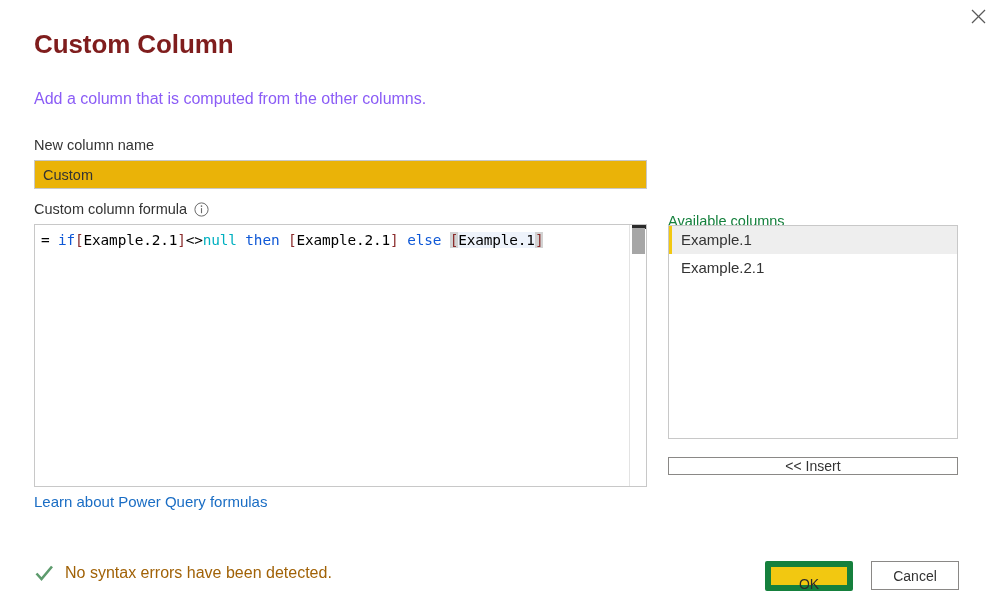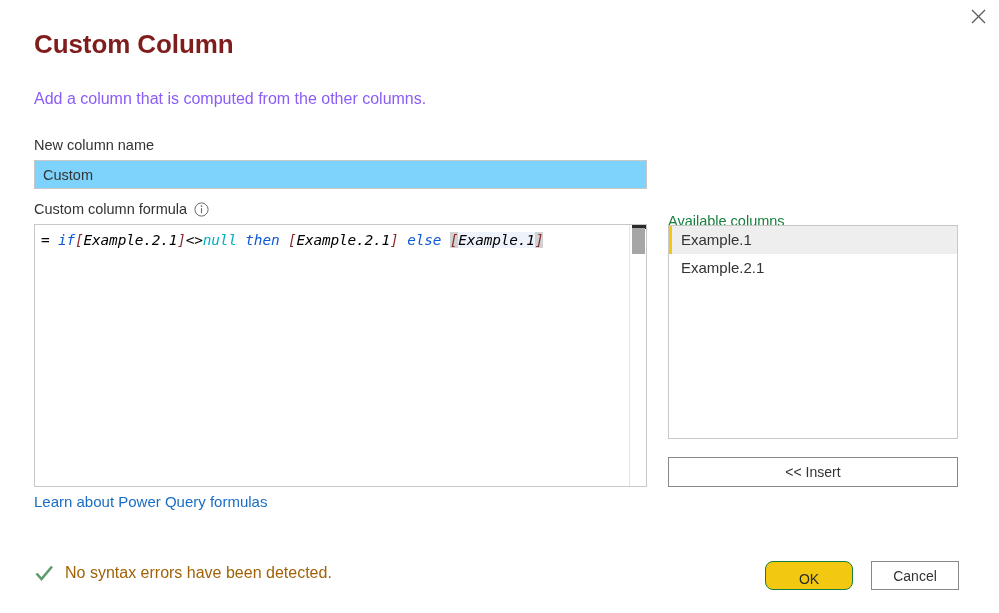--- a/index.html
+++ b/index.html
@@ -67,21 +67,21 @@
     line-height: 18px;
     white-space: nowrap;
   }
   .name-input {
     position: absolute;
     left: 34px;
     top: 160px;
     width: 613px;
     height: 29px;
     border: 1px solid #c8c8c8;
-    background: #7dd3fc;
+    background: #eab308;
     font-family: "Liberation Sans", sans-serif;
     font-size: 14.5px;
     color: #333333;
     padding: 0 8px;
     outline: none;
     border-radius: 0;
   }
 
   .label-formula-row {
     position: absolute;
@@ -108,21 +108,20 @@
   
   .formula-box {
     position: absolute;
     left: 34px;
     top: 224px;
     width: 613px;
     height: 263px;
     border: 1px solid #c8c8c8;
     background: #ffffff;
     overflow: hidden;
-    font-style: italic;
   }
   .formula-text {
     position: absolute;
     left: 6px;
     top: 5px;
     font-family: "DejaVu Sans Mono", "Liberation Mono", monospace;
     font-size: 14.4px;
     line-height: 21px;
     white-space: pre;
     color: #000000;
@@ -221,21 +220,21 @@
     bottom: 0;
     width: 3px;
     background: #f2c811;
   }
 
   .insert-btn {
     position: absolute;
     left: 668px;
     top: 457px;
     width: 290px;
-    height: 30px;
+    height: 18px;
     background: #ffffff;
     border: 1px solid #8a8886;
     font-family: "Liberation Sans", sans-serif;
     font-size: 14px;
     color: #333333;
     cursor: pointer;
     padding: 0;
     border-radius: 0;
   }
 
@@ -261,27 +260,27 @@
   }
 
   
   .ok-btn {
     position: absolute;
     left: 765px;
     top: 561px;
     width: 88px;
     height: 29px;
     background: #f2c811;
-    border: 1px solid #15803d;
+    border: 6px solid #15803d;
     font-family: "Liberation Sans", sans-serif;
     font-size: 14px;
     color: #2b2b2b;
     cursor: pointer;
     padding: 9px;
-    border-radius: 8px;
+    border-radius: 2px;
   }
   .cancel-btn {
     position: absolute;
     left: 871px;
     top: 561px;
     width: 88px;
     height: 29px;
     background: #ffffff;
     border: 1px solid #8a8886;
     font-family: "Liberation Sans", sans-serif;

